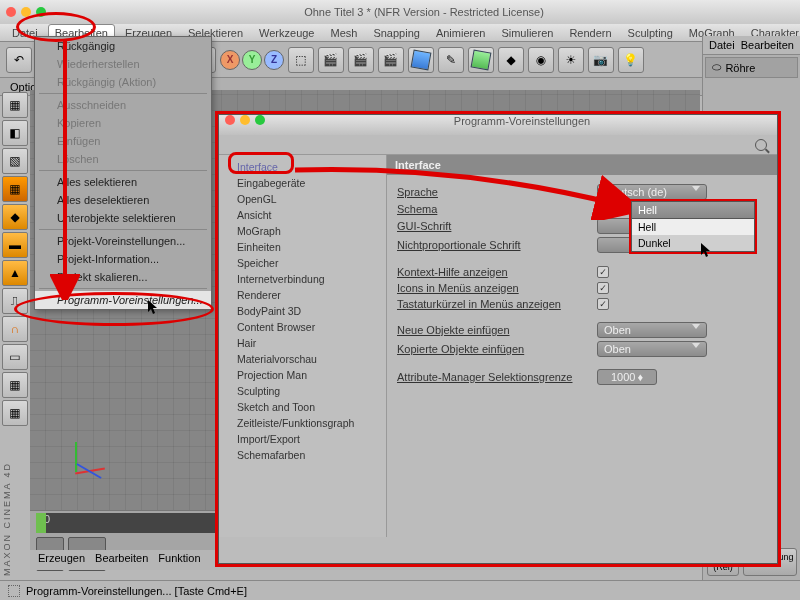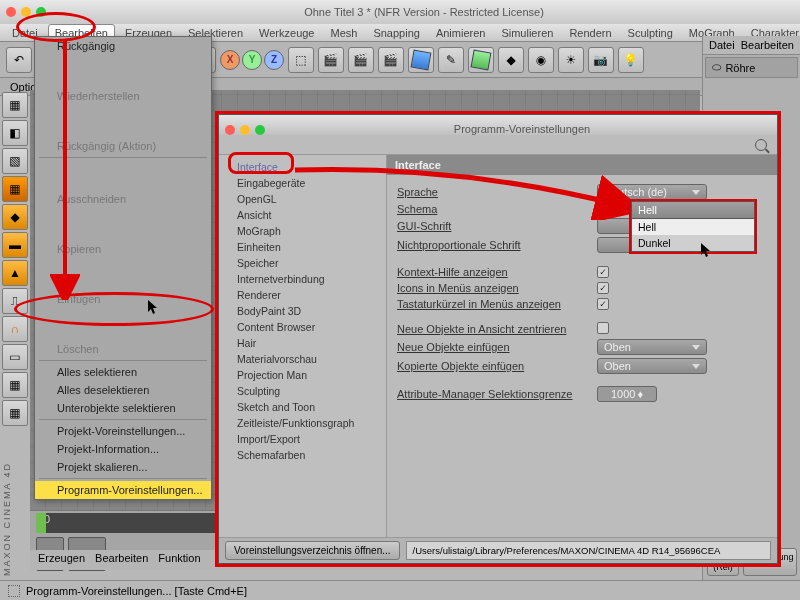--- a/index.html
+++ b/index.html
@@ -27,23 +27,23 @@
 
   .subbar{ height:18px; background:#b0b0b0; display:flex; align-items:center; padding:0 10px; gap:14px; border-bottom:1px solid #888; font-size:10px;}
 
   
   .leftcol{ position:absolute; left:0; top:90px; width:30px; display:flex; flex-direction:column; gap:2px; padding:2px;}
   .ltool{width:26px; height:26px; background:linear-gradient(#d8d8d8,#bcbcbc); border:1px solid #7a7a7a; border-radius:2px; display:flex; align-items:center; justify-content:center; font-size:12px;}
 
   
   .dropdown{ position:absolute; left:34px; top:36px; width:178px; background:#a8a8a8; border:1px solid #666; box-shadow:2px 2px 6px rgba(0,0,0,.3); z-index:5;}
   .dropdown .mi{ padding:3px 8px 3px 22px; color:#222; font-size:11px; position:relative;}
-  .dropdown .mi.dis{ color:#777;margin-top:32px; }
+  .dropdown .mi.dis{ color:#777; }
   .dropdown .sep{ height:1px; background:#888; margin:2px 4px;}
-  .dropdown .mi.hl{ background:#fde047; }
+  .dropdown .mi.hl{ background:#e5e5e5;font-style:italic; }
 
   
   .viewport{ position:absolute; left:30px; right:100px; top:90px; bottom:90px; background:#868686; }
   .grid{position:absolute; inset:0; background:
      repeating-linear-gradient(0deg,transparent 0 15px,rgba(0,0,0,.07) 15px 16px),
      repeating-linear-gradient(90deg,transparent 0 15px,rgba(0,0,0,.07) 15px 16px);}
   .axis{position:absolute; left:45px; bottom:40px;}
   .axis .xa{position:absolute; width:30px; height:2px; background:#d33; transform:rotate(-10deg);}
   .axis .ya{position:absolute; width:2px; height:30px; background:#3b3; top:-28px;}
   .axis .za{position:absolute; width:28px; height:2px; background:#35d; transform:rotate(30deg);}
@@ -67,39 +67,39 @@
 
   
   .rightpanel{position:absolute; right:0; top:36px; width:98px; bottom:20px; background:#b0b0b0; border-left:1px solid #888;}
   .rp-tabs{display:flex; gap:6px; padding:3px 6px; font-size:10px; border-bottom:1px solid #888; background:#b8b8b8;}
   .rp-item{padding:3px 6px; font-size:10px; background:#a2a2a2; margin:2px; border:1px solid #888; display:flex; align-items:center; gap:4px;}
   .rp-bottom{position:absolute; bottom:4px; left:4px; right:4px; display:flex; gap:4px;}
   .btng{flex:1; text-align:center; padding:3px 2px; background:linear-gradient(#ccc,#aaa); border:1px solid #777; border-radius:3px; font-size:9px;}
 
   
   .pref{ position:absolute; left:218px; top:114px; width:560px; height:450px; background:#bcbcbc; border:1px solid #555; box-shadow:0 0 0 3px #d00; z-index:10;}
-  .pref-title{height:20px; background:linear-gradient(#e4e4e4,#c0c0c0); display:flex; align-items:flex-end; padding:0 6px;}
+  .pref-title{height:20px; background:linear-gradient(#e4e4e4,#c0c0c0); display:flex; align-items:flex-start; padding:0 6px;}
   .pref-title .traffic{gap:5px;}
   .pref-title-text{flex:1; text-align:center; color:#555;}
   .pref-search{height:20px; display:flex; justify-content:flex-end; align-items:center; padding:0 10px; border-bottom:1px solid #999;}
   .magnify{width:12px;height:12px;border:1.5px solid #555;border-radius:50%; position:relative;}
   .magnify::after{content:""; position:absolute; width:5px; height:1.5px; background:#555; right:-4px; bottom:-2px; transform:rotate(45deg);}
 
   .pref-body{display:flex; position:absolute; top:40px; bottom:26px; left:0; right:0;}
   .pref-tree{width:168px; background:#bfbfbf; border-right:1px solid #999; padding:4px 0; overflow:hidden;}
   .pref-tree .node{padding:2px 4px 2px 18px; font-size:10.5px; color:#333; position:relative;}
   .pref-tree .node.h{ color:#66a; }
 
   .pref-right{flex:1; padding:0; overflow:hidden;}
   .pref-head{background:#8a8a8a; color:#eee; padding:4px 8px; font-weight:bold; font-size:11px;}
   .pref-form{padding:6px 10px;}
   .frow{display:flex; align-items:center; margin:3px 0; font-size:10.5px; color:#333;}
   .flabel{width:200px; white-space:nowrap; overflow:hidden;text-decoration:underline;}
   .fval{flex:1;}
-  .combo{background:linear-gradient(#a8a8a8,#8c8c8c); border:1px solid #666; border-radius:3px; color:#eee; padding:1px 6px; font-size:10px; min-width:110px; display:inline-flex; justify-content:space-between; align-items:center;}
+  .combo{background:linear-gradient(#a8a8a8,#8c8c8c); border:1px solid #666; border-radius:3px; color:#eee; padding:1px 6px; font-size:10px; min-width:110px; display:inline-flex; justify-content:space-between; align-items:flex-start;}
   .combo .arr{width:0;height:0;border-left:4px solid transparent;border-right:4px solid transparent;border-top:5px solid #ddd; margin-left:6px;}
   .chk{width:12px;height:12px;border:1px solid #666; border-radius:2px; background:#d4d4d4; display:inline-flex; align-items:center; justify-content:center; font-size:9px;}
   .spin{background:#9a9a9a; border:1px solid #666; border-radius:3px; padding:1px 13px; color:#eee; font-size:10px; min-width:60px; display:inline-flex; justify-content:space-between;}
 
   
   .schema-open{position:absolute; right:20px; top:84px; width:128px; border:2px solid #d00; z-index:12;}
   .schema-open .sel{background:linear-gradient(#a0a0a0,#888); color:#fff; padding:2px 6px; border:1px solid #555; display:flex; justify-content:space-between; align-items:center;}
   .schema-open .opts{background:#eee; border:1px solid #555; border-top:none;}
   .schema-open .opt{padding:2px 6px; font-size:10.5px;}
   .schema-open .opt.hl{background:#cfcfcf;}
@@ -341,24 +341,20 @@
         <div class="frow">
             <span class="flabel">Icons in Menüs anzeigen</span>
             <span class="fval"><span class="chk">✓</span></span>
           </div>
         <div class="frow">
             <span class="flabel">Tastaturkürzel in Menüs anzeigen</span>
             <span class="fval"><span class="chk">✓</span></span>
           </div>
         <div style="height:6px"></div>
         <div class="frow">
-            <span class="flabel">Neue Objekte in Ansicht zentrieren</span>
-            <span class="fval"><span class="chk"></span></span>
-          </div>
-        <div class="frow">
             <span class="flabel">Neue Objekte einfügen</span>
             <span class="fval"><span class="combo">
                 <span>Oben</span>
                 <span class="arr"></span>
               </span></span>
           </div>
         <div class="frow">
             <span class="flabel">Kopierte Objekte einfügen</span>
             <span class="fval"><span class="combo">
                 <span>Oben</span>
@@ -386,24 +382,20 @@
       <div class="opt">Hell</div>
       <div class="opt hl">Dunkel</div>
     </div>
     <div class="cursor" style="left:70px; top:42px;">
       <svg viewBox="0 0 12 16">
           <path d="M0 0 L0 12 L3 9 L5 14 L7 13 L5 8 L9 8 Z" fill="#000"></path>
         </svg>
     </div>
   </div>
 
-  <div class="pref-foot">
-    <div class="footbtn">Voreinstellungsverzeichnis öffnen...</div>
-    <div class="footpath">/Users/ulistaig/Library/Preferences/MAXON/CINEMA 4D R14_95696CEA</div>
-  </div>
 </div>
 
 <div class="ann oval" style="left:16px; top:12px; width:80px; height:30px;"></div>
 <div class="ann oval" style="left:14px; top:292px; width:200px; height:34px;"></div>
 <div class="ann rrect" style="left:228px; top:152px; width:66px; height:22px;"></div>
 <svg class="arrow" style="left:50px; top:40px; width:30px; height:260px;">
   <defs>
       <marker id="ah1" markerWidth="8" markerHeight="8" refX="4" refY="4" orient="auto">
         <path d="M0 0 L8 4 L0 8 Z" fill="#d00"></path>
       </marker>

